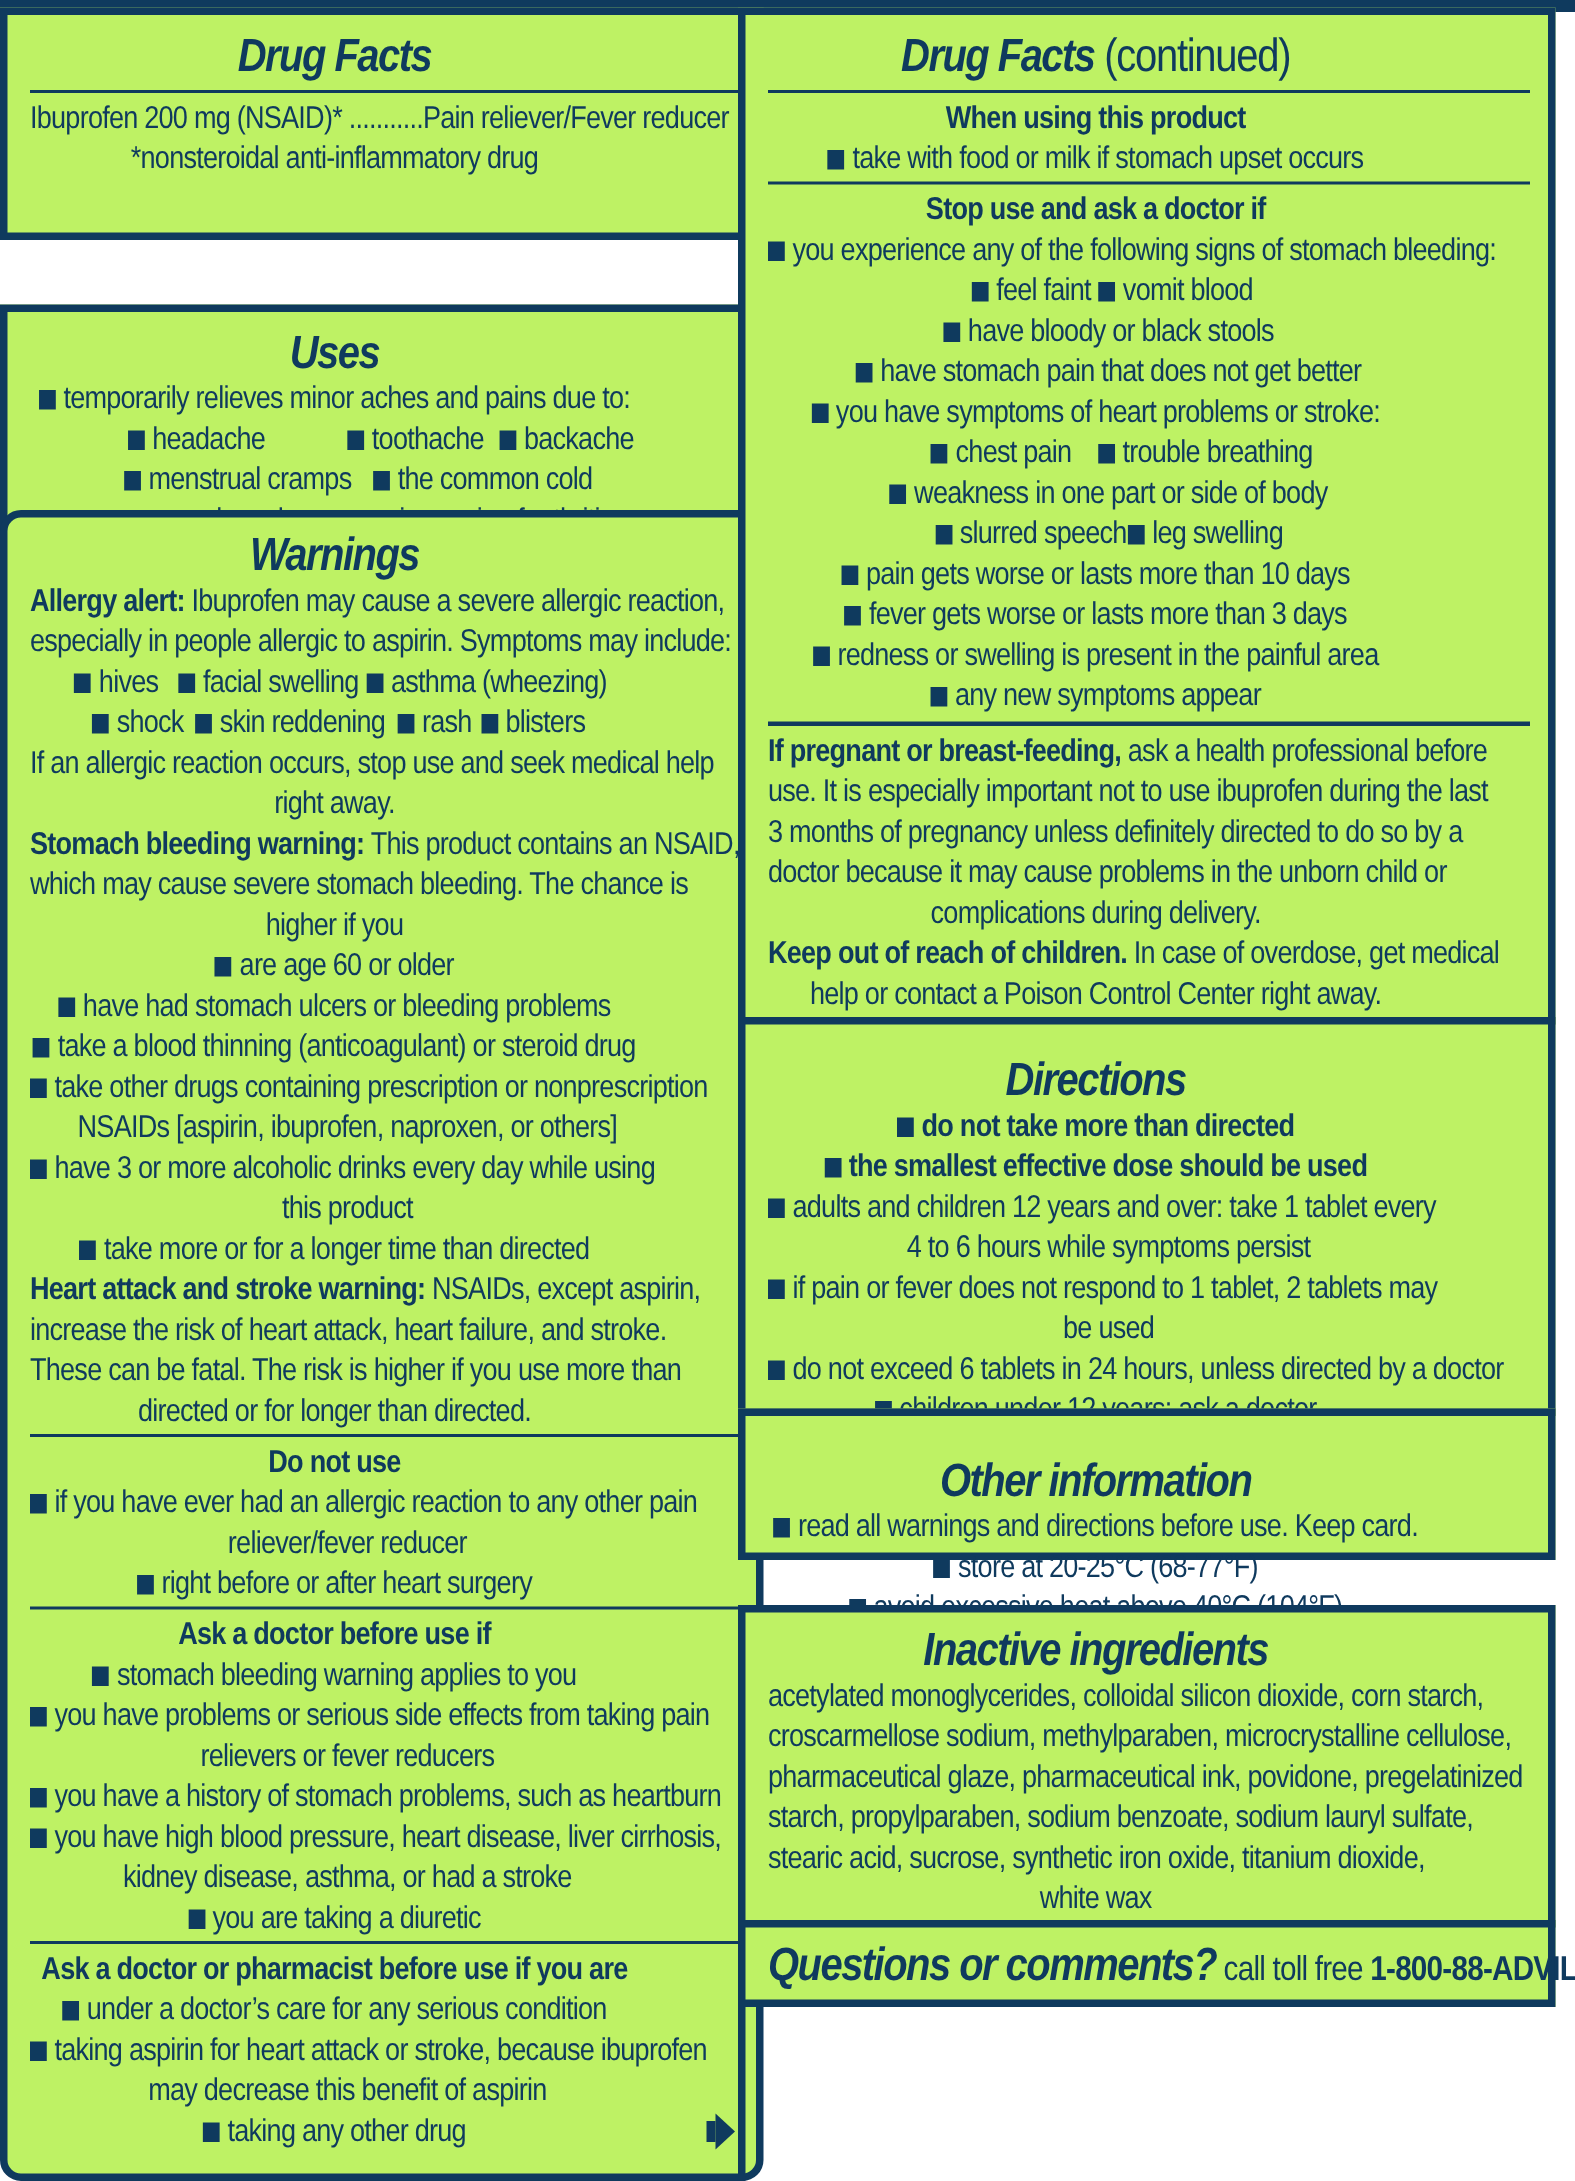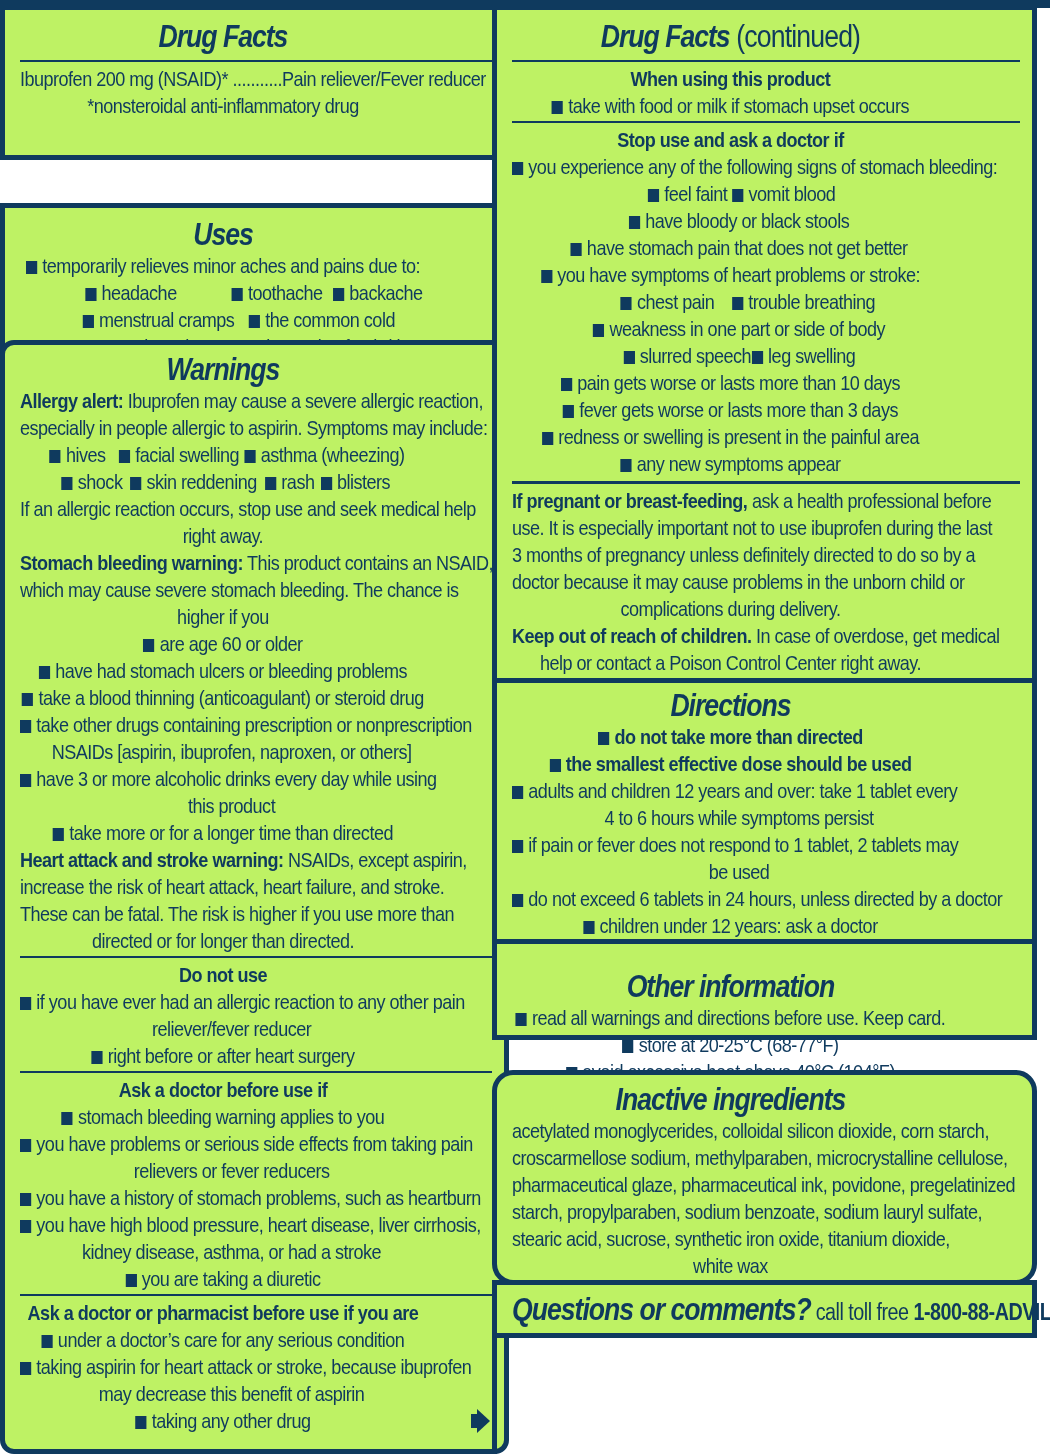--- a/index.html
+++ b/index.html
@@ -151,40 +151,40 @@
 
     <div class="ln"><b>If pregnant or breast-feeding,</b><span> ask a health professional before</span></div>
     <div class="ln">use. It is especially important not to use ibuprofen during the last</div>
     <div class="ln">3 months of pregnancy unless definitely directed to do so by a</div>
     <div class="ln">doctor because it may cause problems in the unborn child or</div>
     <div class="ln">complications during delivery.</div>
     <div class="ln"><b>Keep out of reach of children.</b><span> In case of overdose, get medical</span></div>
     <div class="ln">help or contact a Poison Control Center right away.</div>
   </div>
 
-  <div class="sec" style="top:678px; height:266px; padding-top:6px;">
+  <div class="sec" style="top:678px; height:266px; padding-top:20px;">
     <div class="h-big">Directions</div>
     <div class="ln"><span class="sq"></span><b>do not take more than directed</b></div>
     <div class="ln"><span class="sq"></span><b>the smallest effective dose should be used</b></div>
     <div class="ln"><span class="sq"></span><span>adults and children 12 years and over: take 1 tablet every</span></div>
     <div class="ln ind">4 to 6 hours while symptoms persist</div>
     <div class="ln"><span class="sq"></span><span>if pain or fever does not respond to 1 tablet, 2 tablets may</span></div>
     <div class="ln ind">be used</div>
     <div class="ln"><span class="sq"></span><span>do not exceed 6 tablets in 24 hours, unless directed by a doctor</span></div>
     <div class="ln"><span class="sq"></span><span>children under 12 years: ask a doctor</span></div>
   </div>
 
   <div class="sec" style="top:939px; height:101px; padding-top:26px;">
     <div class="h-big">Other information</div>
     <div class="ln"><span class="sq"></span><span>read all warnings and directions before use. Keep card.</span></div>
     <div class="ln"><span class="sq"></span><span>store at 20-25°C (68-77°F)</span></div>
     <div class="ln"><span class="sq"></span><span>avoid excessive heat above 40°C (104°F)</span></div>
   </div>
 
-  <div class="sec" style="top:1070px; height:215px; padding-top:8px;border-radius:21px;">
+  <div class="sec" style="top:1070px; height:215px; padding-top:8px;">
     <div class="h-big">Inactive ingredients</div>
     <div class="ln">acetylated monoglycerides, colloidal silicon dioxide, corn starch,</div>
     <div class="ln">croscarmellose sodium, methylparaben, microcrystalline cellulose,</div>
     <div class="ln">pharmaceutical glaze, pharmaceutical ink, povidone, pregelatinized</div>
     <div class="ln">starch, propylparaben, sodium benzoate, sodium lauryl sulfate,</div>
     <div class="ln">stearic acid, sucrose, synthetic iron oxide, titanium dioxide,</div>
     <div class="ln">white wax</div>
   </div>
 
   <div class="sec" style="top:1280px; height:58px; padding-top:8px;">

